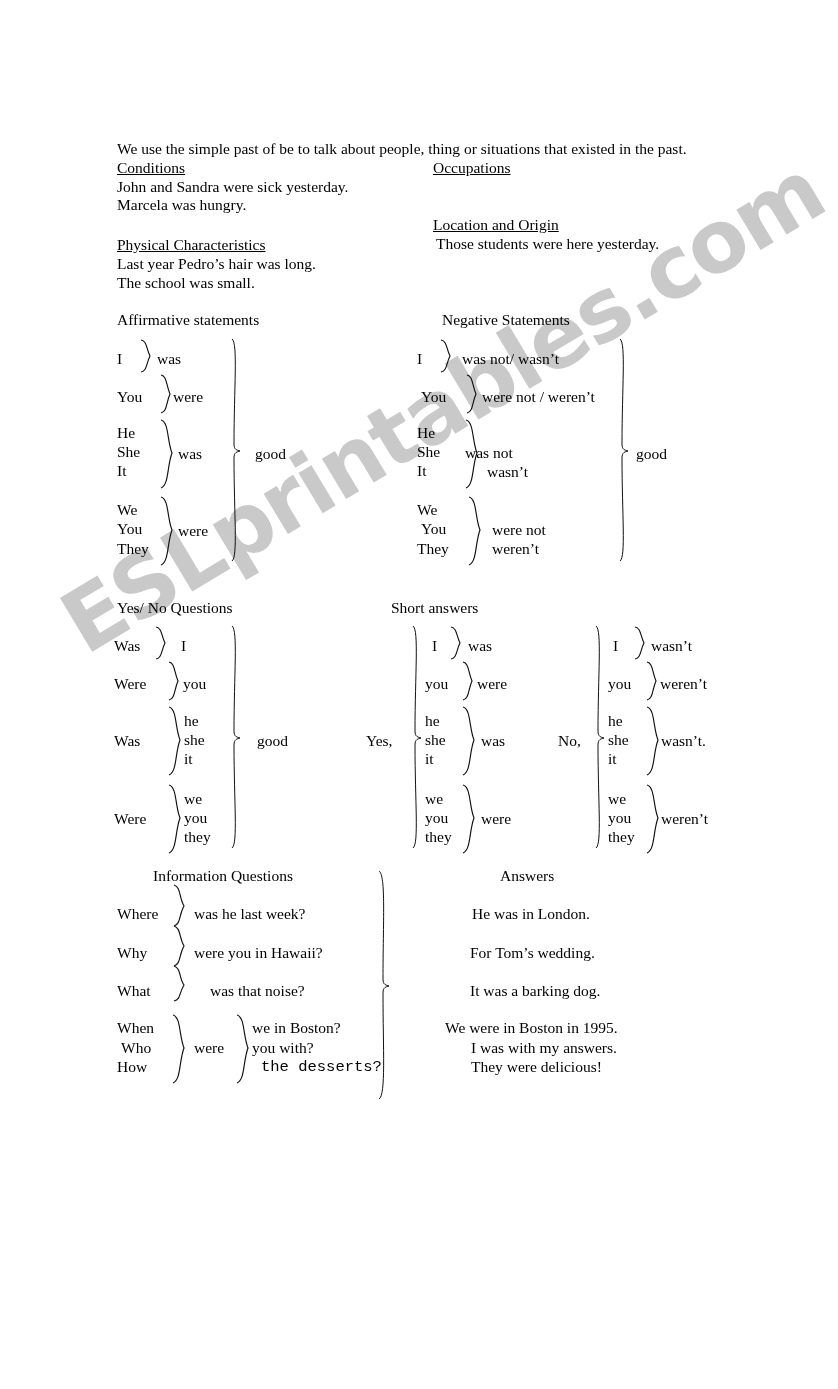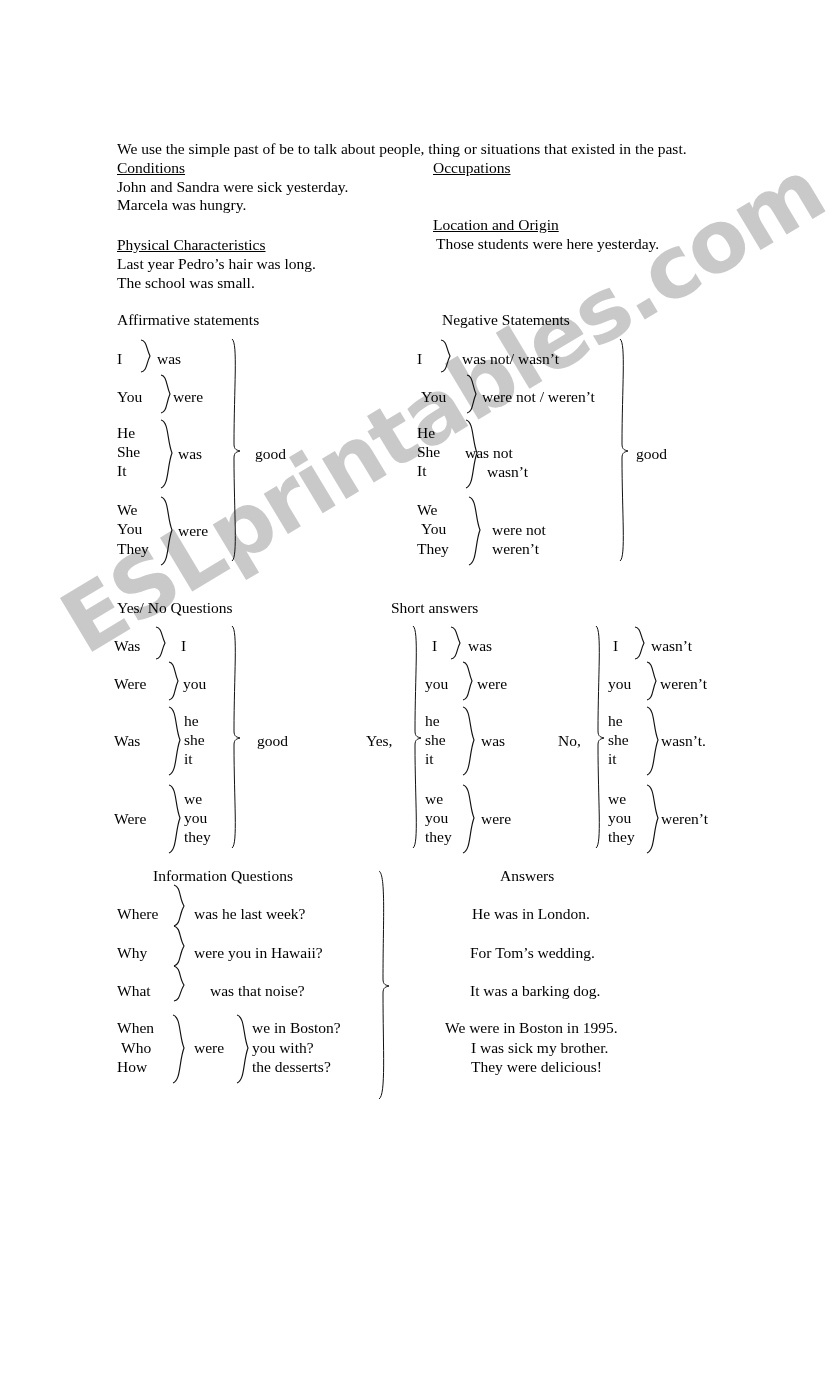--- a/index.html
+++ b/index.html
@@ -346,30 +346,30 @@
 
   <div class="abs t15" style="left:194px; top:1039px;">were</div>
   <div class="brace" style="left:234px; top:1014px;">
     <svg width="16" height="70" viewBox="0 0 16 70">
         <path d="M3 1 C11 3, 9 22, 14 34 C9 47, 11 66, 3 69"></path>
       </svg>
   </div>
 
   <div class="abs t15" style="left:252px; top:1019px;">we in Boston?</div>
   <div class="abs t15" style="left:252px; top:1039px;">you with?</div>
-  <div class="abs t15" style="left:252px; top:1058px;">the desserts?</div>
+  <div class="abs t15" style="left:261px; top:1058px;font-family:Liberation Mono, monospace;">the desserts?</div>
 
   <div class="brace thin" style="left:376px; top:870px;">
     <svg width="14" height="230" viewBox="0 0 14 230">
         <path d="M3 1 C10 5, 7 52, 7 109 C7 115, 10 115, 13 116 C10 117, 7 117, 7 123 C7 180, 10 225, 3 229"></path>
       </svg>
   </div>
 
   <div class="abs t15" style="left:500px; top:867px;">Answers</div>
 
   <div class="abs t15" style="left:472px; top:905px;">He was in London.</div>
   <div class="abs t15" style="left:470px; top:944px;">For Tom’s wedding.</div>
   <div class="abs t15" style="left:470px; top:982px;">It was a barking dog.</div>
   <div class="abs t15" style="left:445px; top:1019px;text-align:right;">We were in Boston in 1995.</div>
-  <div class="abs t15" style="left:471px; top:1039px;">I was sick my brother.</div>
+  <div class="abs t15" style="left:471px; top:1039px;">I was with my answers.</div>
   <div class="abs t15" style="left:471px; top:1058px;">They were delicious!</div>
 
 </div>
 
 </body></html>

